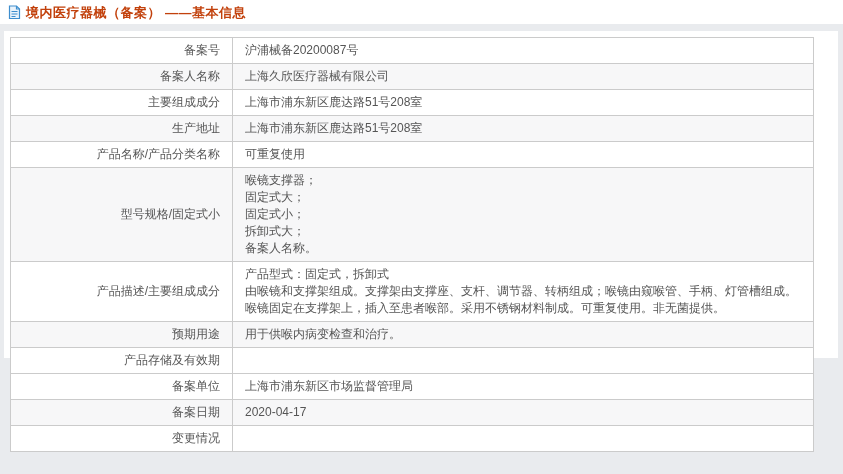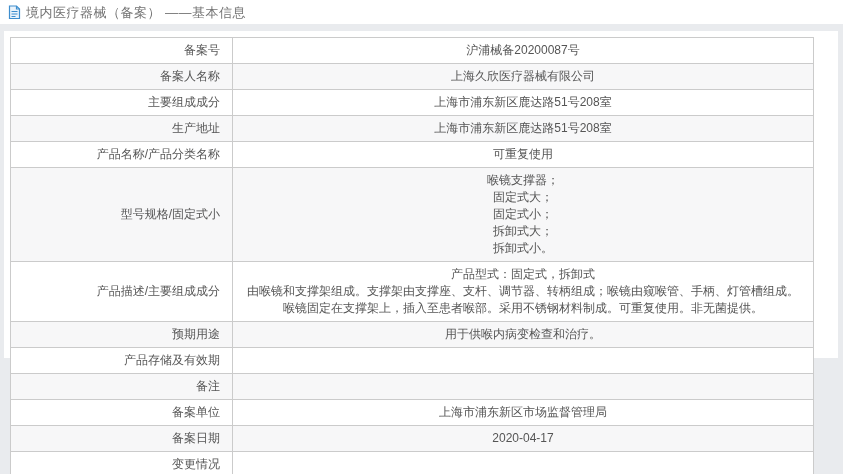--- a/index.html
+++ b/index.html
@@ -11,23 +11,23 @@
   }
   .title-bar {
     background: #ffffff;
     height: 24px;
     padding: 4px 10px 3px 8px;
     display: flex;
     align-items: center;
     gap: 5px;
   }
   .title-bar .page-title {
-    color: #737373;
+    color: #c2410c;
     font-size: 13px;
-    font-weight: normal;
+    font-weight: bold;
     letter-spacing: 0.5px;
     white-space: pre;
   }
   .doc-icon-svg { display: block; }
   .content-panel {
     background: #ffffff;
     margin: 7px 5px 0 4px;
     padding: 6px 24px 8px 6px;
     height: 327px;
   }
@@ -44,21 +44,21 @@
     font-weight: normal;
     color: #555555;
     padding: 4px 12px;
     line-height: 17px;
     vertical-align: middle;
   }
   table.filing-table th {
     width: 222px;
     text-align: right;
   }
-  table.filing-table td { text-align: center; }
+  table.filing-table td { text-align: left; }
   .cell-line { line-height: 17px; }
 </style>
 </head>
 <body>
 
 <div class="title-bar">
   <span>
     <svg class="doc-icon-svg" width="13" height="15" viewBox="0 0 13 15">
       <path d="M1.5 1 H8.5 L11.5 4 V13.5 H1.5 Z" fill="#eaf3fb" stroke="#3e8ece" stroke-width="1.2"></path>
       <path d="M8.5 1 L8.5 4 L11.5 4" fill="none" stroke="#3e8ece" stroke-width="1.2"></path>
@@ -93,40 +93,36 @@
           <th>产品名称/产品分类名称</th>
           <td>可重复使用</td>
         </tr>
         <tr class="alt">
           <th>型号规格/固定式小</th>
           <td>
             <div class="cell-line">喉镜支撑器；</div>
             <div class="cell-line">固定式大；</div>
             <div class="cell-line">固定式小；</div>
             <div class="cell-line">拆卸式大；</div>
-            <div class="cell-line">拆卸式小。</div>
+            <div class="cell-line">备案人名称。</div>
           </td>
         </tr>
         <tr>
           <th>产品描述/主要组成成分</th>
           <td>
             <div class="cell-line">产品型式：固定式，拆卸式</div>
             <div class="cell-line">由喉镜和支撑架组成。支撑架由支撑座、支杆、调节器、转柄组成；喉镜由窥喉管、手柄、灯管槽组成。喉镜固定在支撑架上，插入至患者喉部。采用不锈钢材料制成。可重复使用。非无菌提供。</div>
           </td>
         </tr>
         <tr class="alt">
           <th>预期用途</th>
           <td>用于供喉内病变检查和治疗。</td>
         </tr>
         <tr>
           <th>产品存储及有效期</th>
-          <td>&nbsp;</td>
-        </tr>
-        <tr class="alt">
-          <th>备注</th>
           <td>&nbsp;</td>
         </tr>
         <tr>
           <th>备案单位</th>
           <td>上海市浦东新区市场监督管理局</td>
         </tr>
         <tr class="alt">
           <th>备案日期</th>
           <td>2020-04-17</td>
         </tr>

